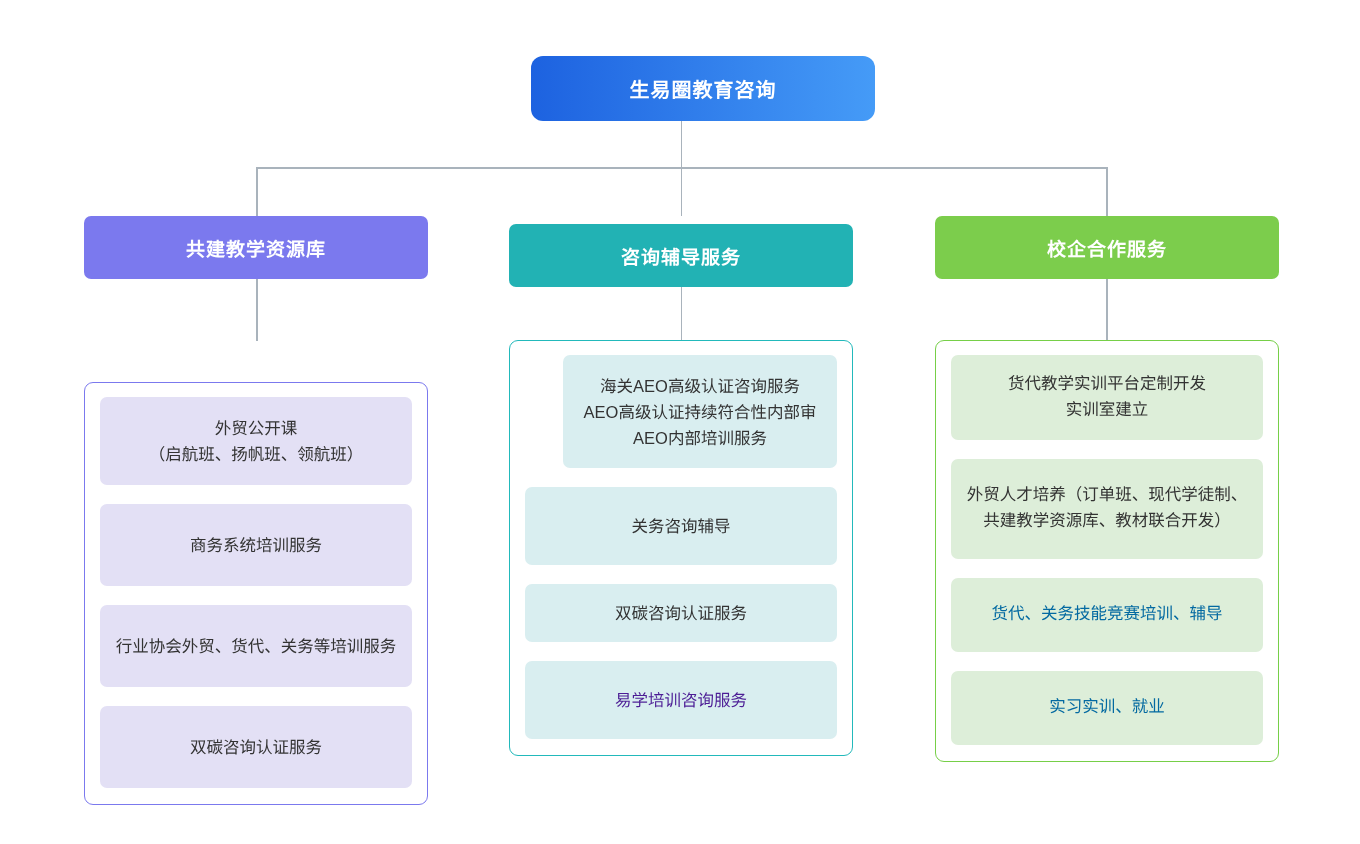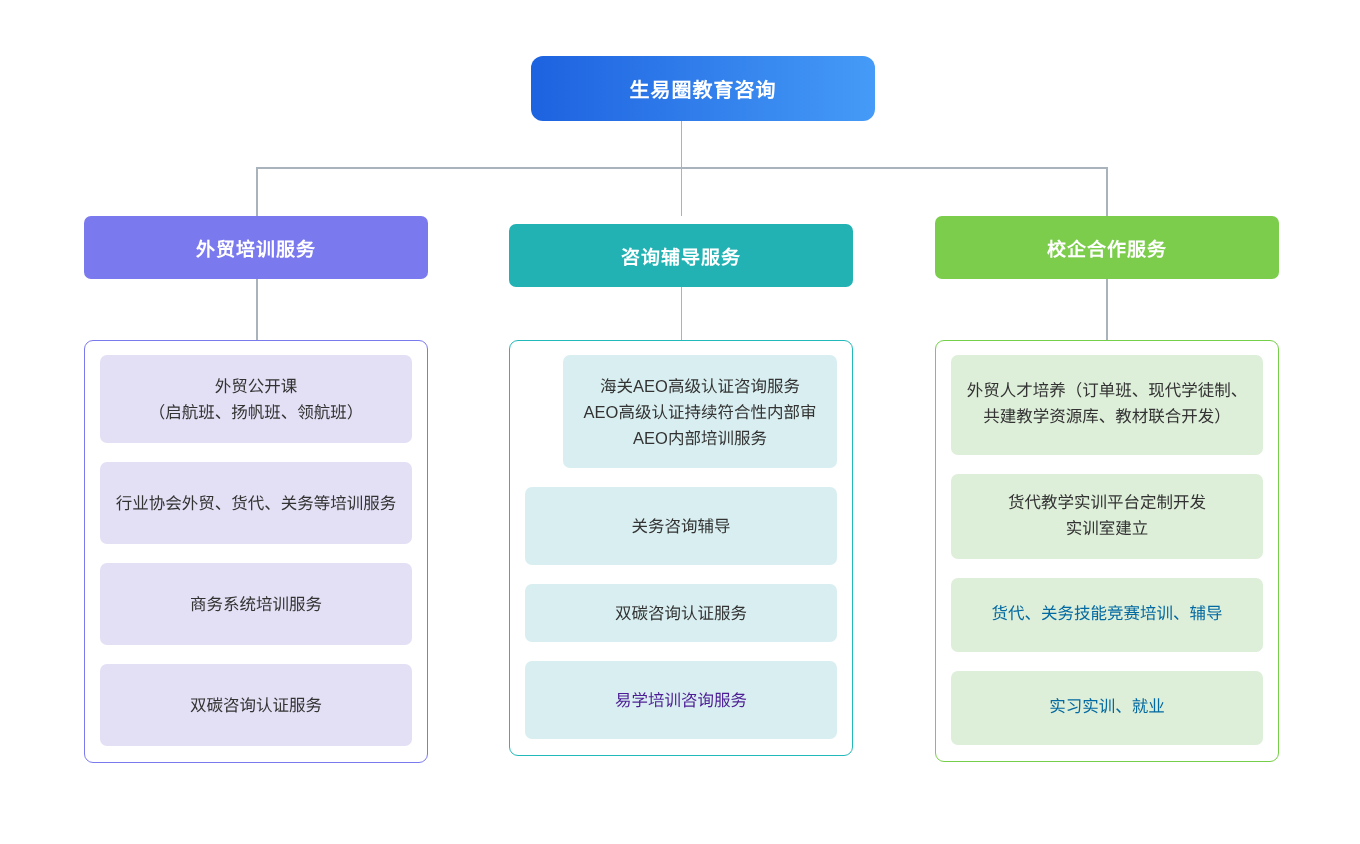--- a/index.html
+++ b/index.html
@@ -135,27 +135,27 @@
   <div class="conn conn-v" style="left: 256px; top: 167px; height: 49px; background: rgb(169, 179, 188);"></div>
   <div class="conn conn-v" style="left: 680.5px; top: 167px; height: 49px; background: rgb(169, 179, 188);"></div>
   <div class="conn conn-v" style="left: 1106px; top: 167px; height: 49px; background: rgb(169, 179, 188);"></div>
 
   <div class="conn conn-v" style="left: 256px; top: 279px; height: 62px; background: rgb(169, 179, 188);"></div>
   <div class="conn conn-v" style="left: 680.5px; top: 279px; height: 62px; background: rgb(169, 179, 188);"></div>
   <div class="conn conn-v" style="left: 1106px; top: 279px; height: 62px; background: rgb(169, 179, 188);"></div>
 
   <div class="branch branch-1">
     <div class="branch-header" style="background: rgb(123, 121, 238);">
-      <span>外贸培训服务</span>
+      <span>共建教学资源库</span>
     </div>
-    <div class="branch-body" style="border-color: rgb(123, 121, 238);">
+    <div class="branch-body" style="border-color: rgb(123, 121, 238); margin-top: 42px;">
       <div class="chip chip-0" style="background: rgb(227, 224, 245); color: rgb(51, 51, 51);">外贸公开课
 （启航班、扬帆班、领航班）</div>
+      <div class="chip chip-1" style="background: rgb(227, 224, 245); color: rgb(51, 51, 51);">商务系统培训服务</div>
       <div class="chip chip-2" style="background: rgb(227, 224, 245); color: rgb(51, 51, 51);">行业协会外贸、货代、关务等培训服务</div>
-      <div class="chip chip-1" style="background: rgb(227, 224, 245); color: rgb(51, 51, 51);">商务系统培训服务</div>
       <div class="chip chip-3" style="background: rgb(227, 224, 245); color: rgb(51, 51, 51);">双碳咨询认证服务</div>
     </div>
   </div>
 
   <div class="branch branch-2">
     <div class="branch-header" style="background: rgb(34, 178, 180); margin-top: 8px;">
       <span>咨询辅导服务</span>
     </div>
     <div class="branch-body" style="border-color: rgb(34, 185, 187);">
       <div class="chip chip-0" style="background: rgb(217, 238, 240); color: rgb(51, 51, 51);">海关AEO高级认证咨询服务
@@ -165,21 +165,21 @@
       <div class="chip chip-2" style="background: rgb(217, 238, 240); color: rgb(51, 51, 51);">双碳咨询认证服务</div>
       <div class="chip chip-3" style="background: rgb(217, 238, 240); color: #4c1d95;">易学培训咨询服务</div>
     </div>
   </div>
 
   <div class="branch branch-3">
     <div class="branch-header" style="background: rgb(124, 205, 76);">
       <span>校企合作服务</span>
     </div>
     <div class="branch-body" style="border-color: rgb(118, 207, 72);">
-      <div class="chip chip-1" style="background: rgb(221, 238, 217); color: rgb(51, 51, 51);">外贸人才培养（订单班、现代学徒制、共建教学资源库、教材联合开发）</div>
       <div class="chip chip-0" style="background: rgb(221, 238, 217); color: rgb(51, 51, 51);">货代教学实训平台定制开发
 实训室建立</div>
+      <div class="chip chip-1" style="background: rgb(221, 238, 217); color: rgb(51, 51, 51);">外贸人才培养（订单班、现代学徒制、共建教学资源库、教材联合开发）</div>
       <div class="chip chip-2" style="background: rgb(221, 238, 217); color: #0369a1;">货代、关务技能竞赛培训、辅导</div>
       <div class="chip chip-3" style="background: rgb(221, 238, 217); color: #0369a1;">实习实训、就业</div>
     </div>
   </div>
 
 </div>
 
 </body></html>

